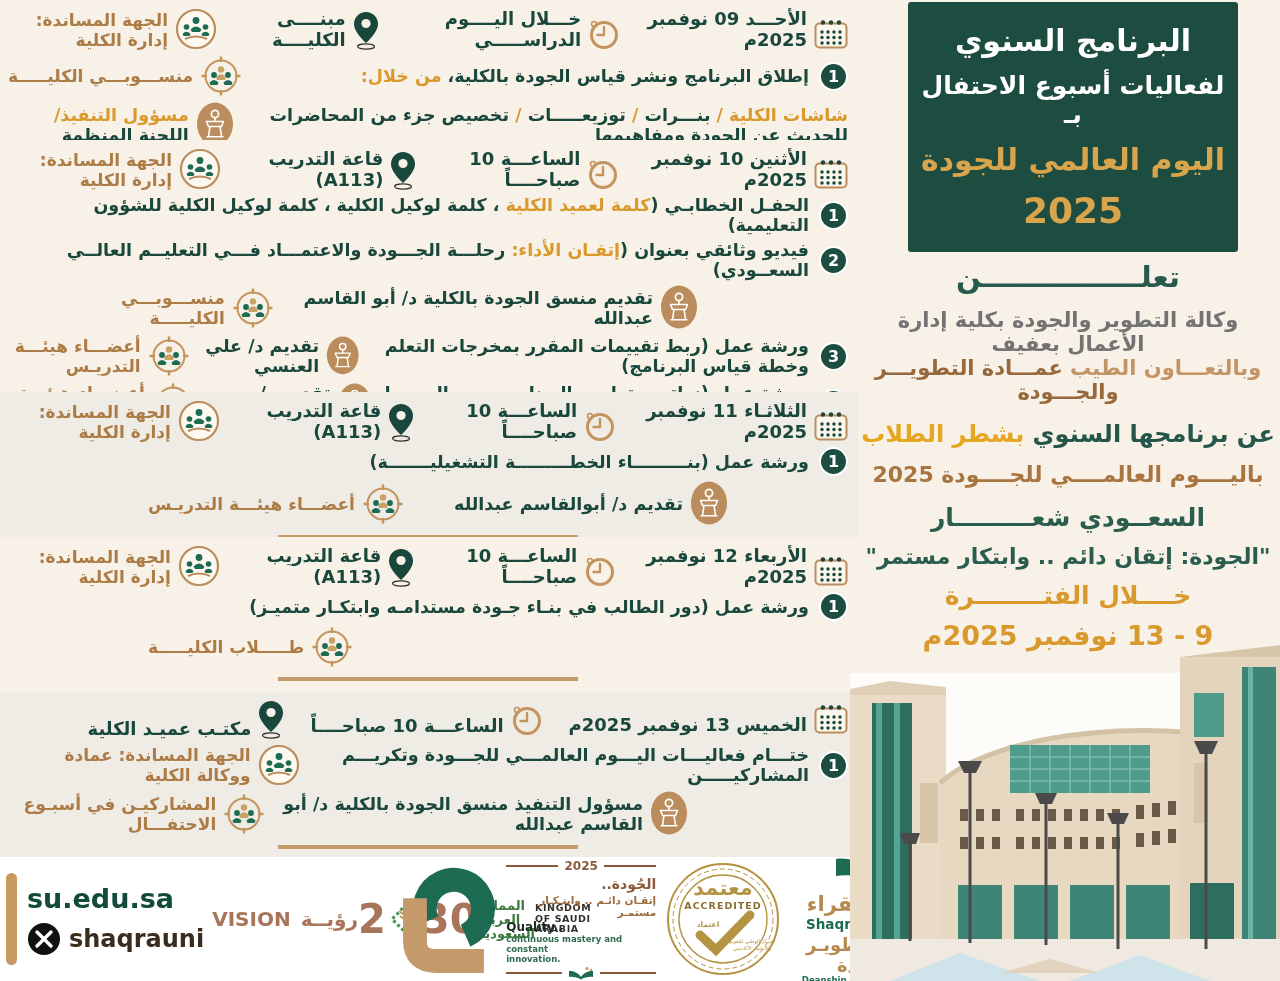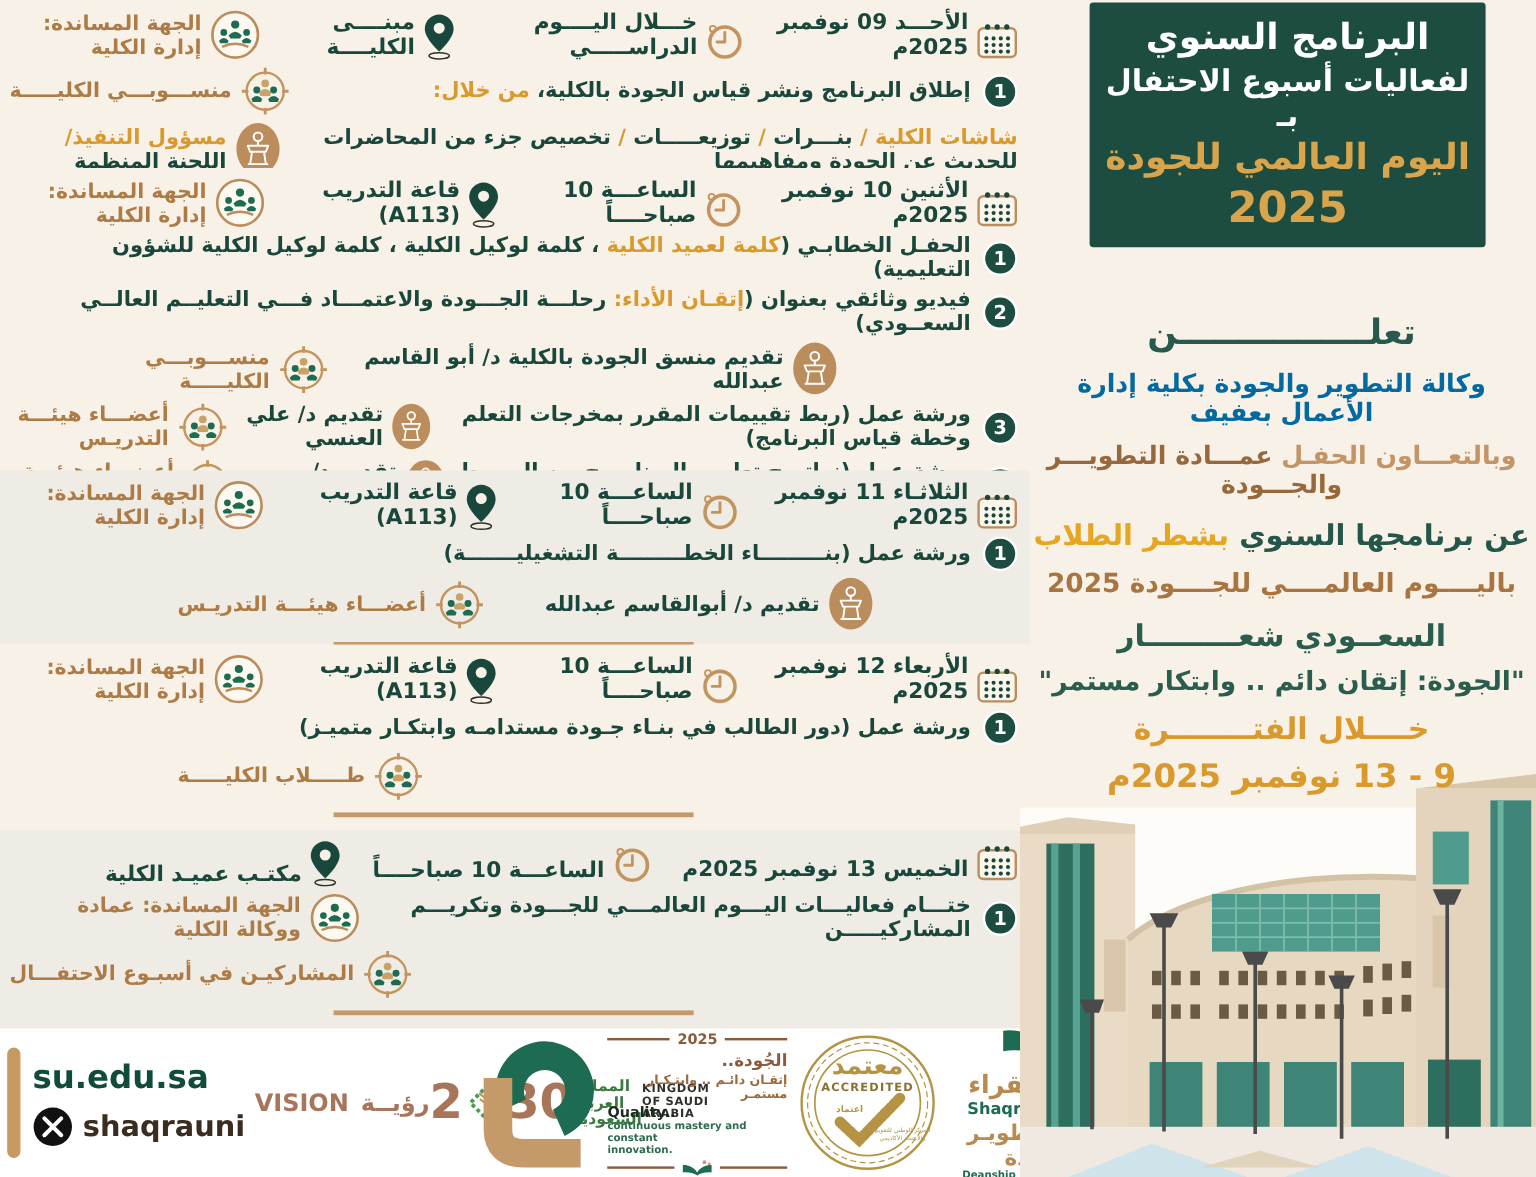--- a/index.html
+++ b/index.html
@@ -30,32 +30,32 @@
   .grp{ display:flex; align-items:center; gap:7px; }
   .ico{ flex:none; display:block; }
 
   
   .d1{ height:140px; } .d2{ height:252px; } .d3{ height:145px; background:var(--gray);}
   .d4{ height:155px; } .d5{ height:165px; background:var(--gray); }
   .indent{ padding-inline-start:150px; padding-inline-end:55px; }
   .indent2{ padding-inline-start:120px; padding-inline-end:140px; }
 
   
-  .title-panel{ position:absolute; left:908px; top:2px; width:330px; height:204px;
+  .title-panel{ position:absolute; left:908px; top:2px; width:330px; height:250px;
     background:var(--panel); border-radius:3px; display:flex; flex-direction:column;
     align-items:center; justify-content:space-evenly; text-align:center; padding:8px 4px; }
   .tp1{ color:#fff; font-size:30px; font-weight:bold; }
   .tp2{ color:#fff; font-size:25px; font-weight:bold; }
   .tp3{ color:#d8a44c; font-size:30px; font-weight:bold; }
   .tp4{ color:#d8a44c; font-size:36px; font-weight:bold; }
 
   .announce-col{ position:absolute; left:858px; top:260px; width:420px;
     text-align:center; font-weight:bold; z-index:3; }
   .an-announce{ color:#275a4c; font-size:29px; margin-bottom:14px; }
-  .an-l1{ color:#0369a1; font-size:21px; margin-bottom:12px; }
+  .an-l1{ color:#737373; font-size:21px; }
   .an-l2{ font-size:21px; margin-bottom:16px; }
   .an-l2 .pfx{ color:#c29466; } .an-l2 .prt{ color:#96683c; }
   .an-l3{ font-size:24px; margin-bottom:14px; }
   .an-l3 .pfx{ color:#24564a; } .an-l3 .hl{ color:#e6a61f; }
   .an-l4{ color:#b3824d; font-size:21px; margin-bottom:12px; }
   .an-l5{ color:#a8743f; font-size:22px; margin-bottom:16px; }
   .an-l6{ color:#2b5d4f; font-size:25px; margin-bottom:12px; }
   .an-slogan{ color:#2b5d4f; font-size:22px; margin-bottom:12px; }
   .an-l7{ color:var(--gold); font-size:25px; margin-bottom:10px; }
   .an-dates{ color:var(--gold); font-size:27px; }
@@ -433,20 +433,26 @@
         <span class="badge">1</span>
         <span>ختـــام فعاليـــات اليـــوم العالمـــي للجـــودة وتكريـــم المشاركيـــــن</span>
         <span class="grp push">
           <svg class="ico" width="42" height="42">
               <use href="#ic-meet"></use>
             </svg>
           <span class="tan-text">الجهة المساندة: عمادة ووكالة الكلية</span>
         </span>
       </div>
       <div class="row" style="padding-inline-start:160px;">
+        <span class="grp">
+          <svg class="ico" width="38" height="45">
+              <use href="#ic-podium"></use>
+            </svg>
+          <span>مسؤول التنفيذ منسق الجودة بالكلية د/ أبو القاسم عبدالله</span>
+        </span>
         <span class="grp push">
           <svg class="ico" width="42" height="42">
               <use href="#ic-target"></use>
             </svg>
           <span class="tan-text">المشاركيـن في أسبـوع الاحتفـــال</span>
         </span>
       </div>
       <div class="divider"></div>
     </section>
   </div>
@@ -455,21 +461,21 @@
     <div class="tp1">البرنامج السنوي</div>
     <div class="tp2">لفعاليات أسبوع الاحتفال بـ</div>
     <div class="tp3">اليوم العالمي للجودة</div>
     <div class="tp4">2025</div>
   </div>
 
   <div class="announce-col" dir="rtl">
     <div class="an-announce">تعلــــــــــــــــن</div>
     <div class="an-l1">وكالة التطوير والجودة بكلية إدارة الأعمال بعفيف</div>
     <div class="an-l2">
-      <span class="pfx">وبالتعـــاون الحفـل</span>
+      <span class="pfx">وبالتعـــاون الطيب</span>
       <span class="prt">عمـــادة التطويـــر والجـــودة</span>
     </div>
     <div class="an-l3">
       <span class="pfx">عن برنامجها السنوي</span>
       <span class="hl">بشطر الطلاب</span>
     </div>
     <div class="an-l5">باليــــوم العالمــــي للجــــودة 2025</div>
     <div class="an-l6">السعــودي شعـــــــــار</div>
     <div class="an-slogan">"الجودة: إتقان دائم .. وابتكار مستمر"</div>
     <div class="an-l7">خــــلال الفتــــــــرة</div>

